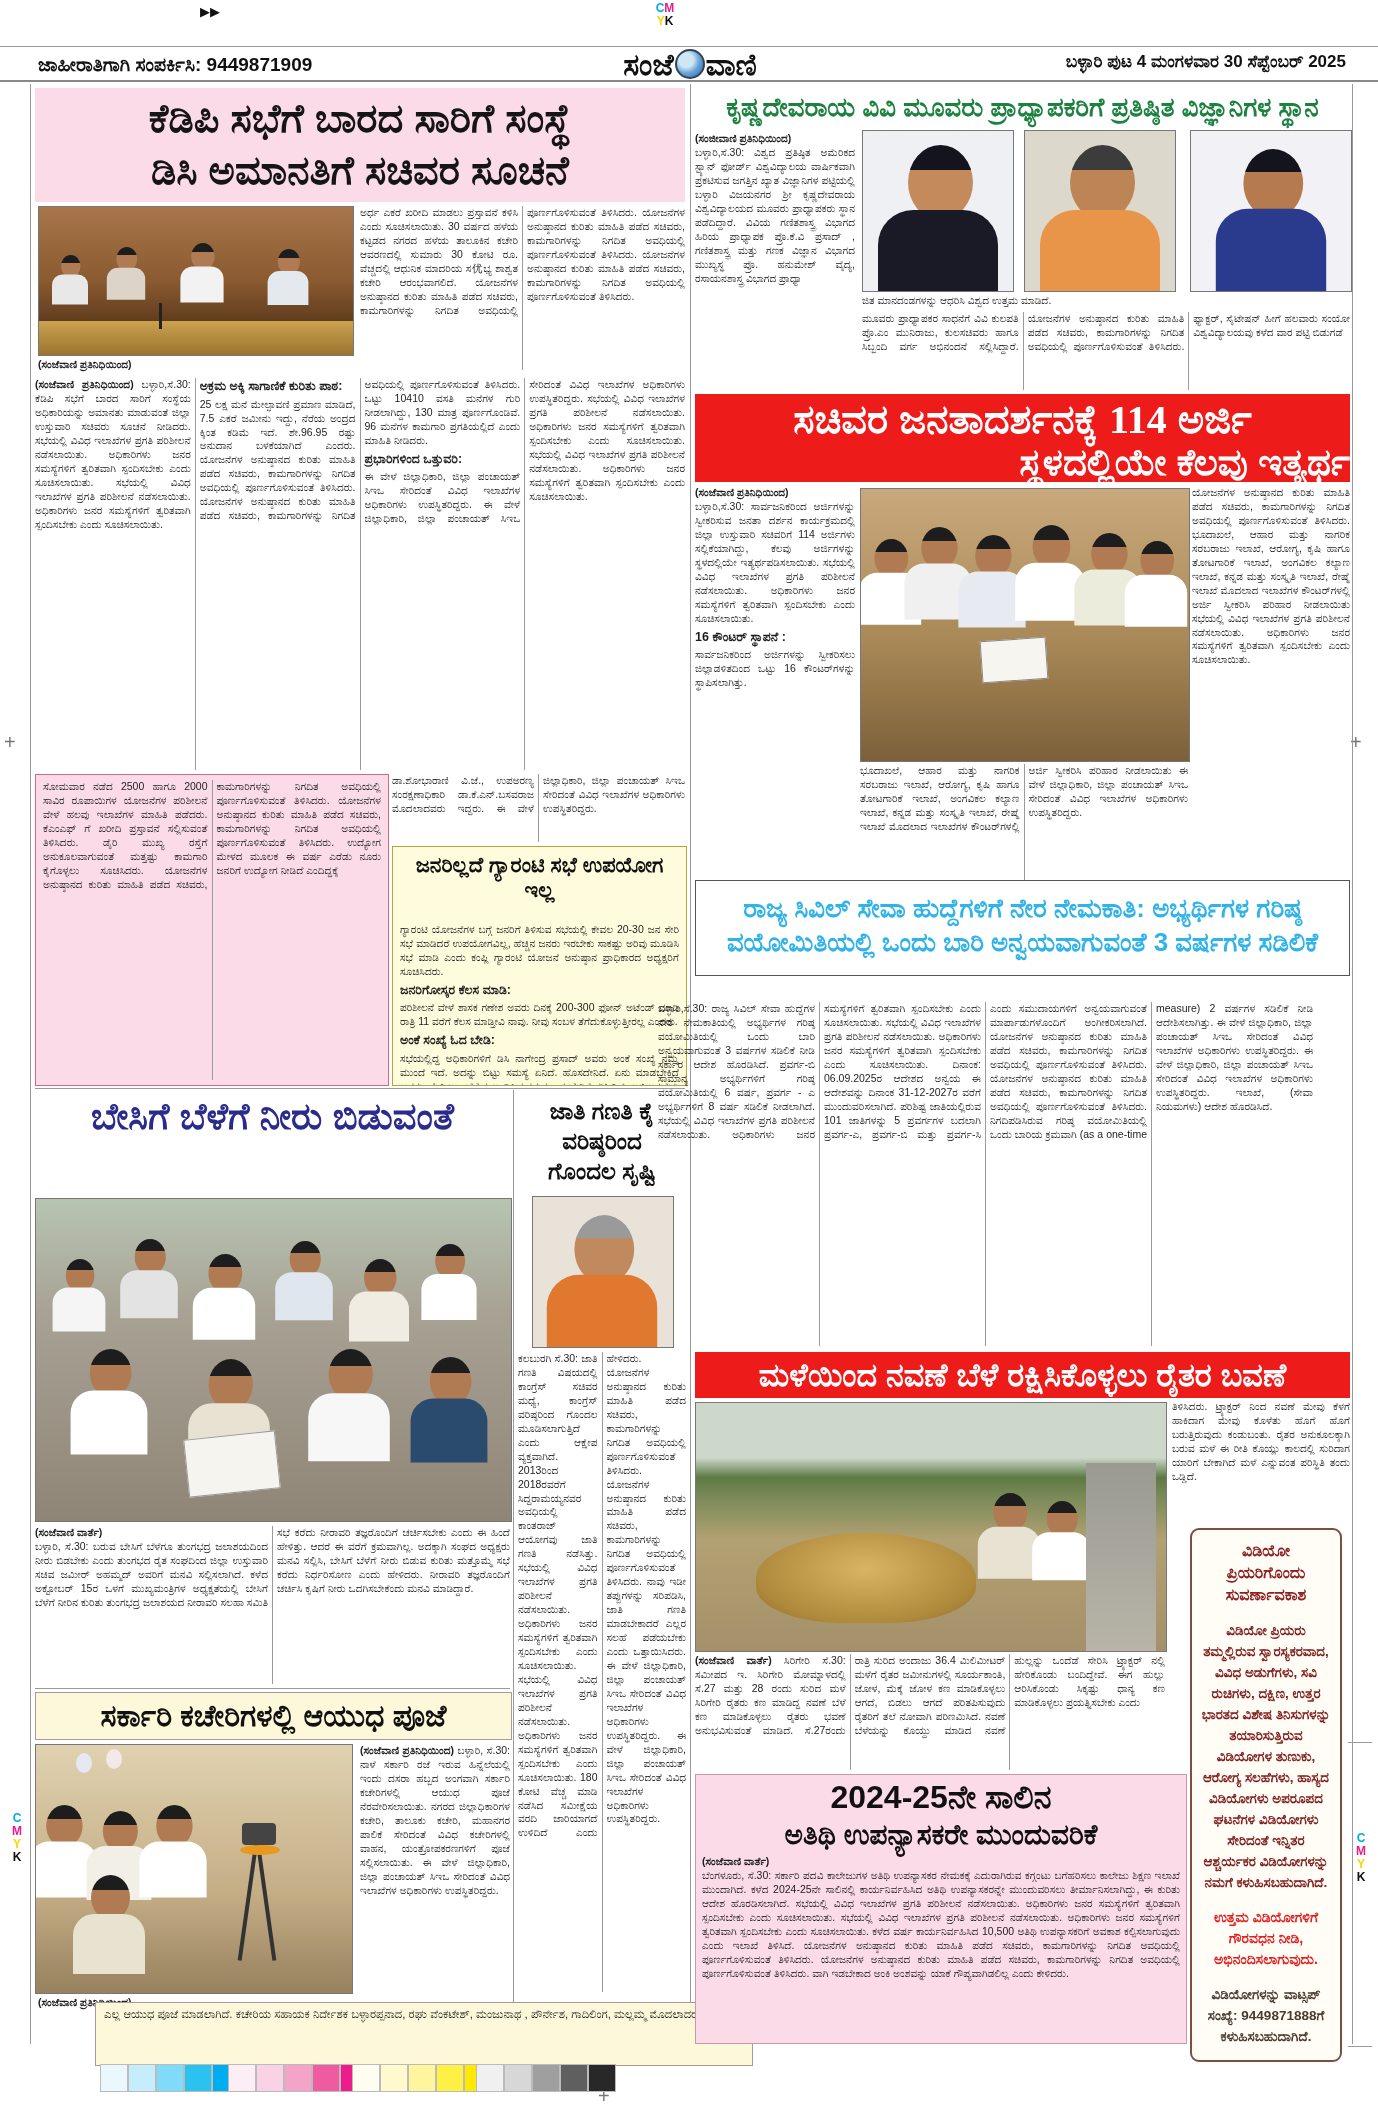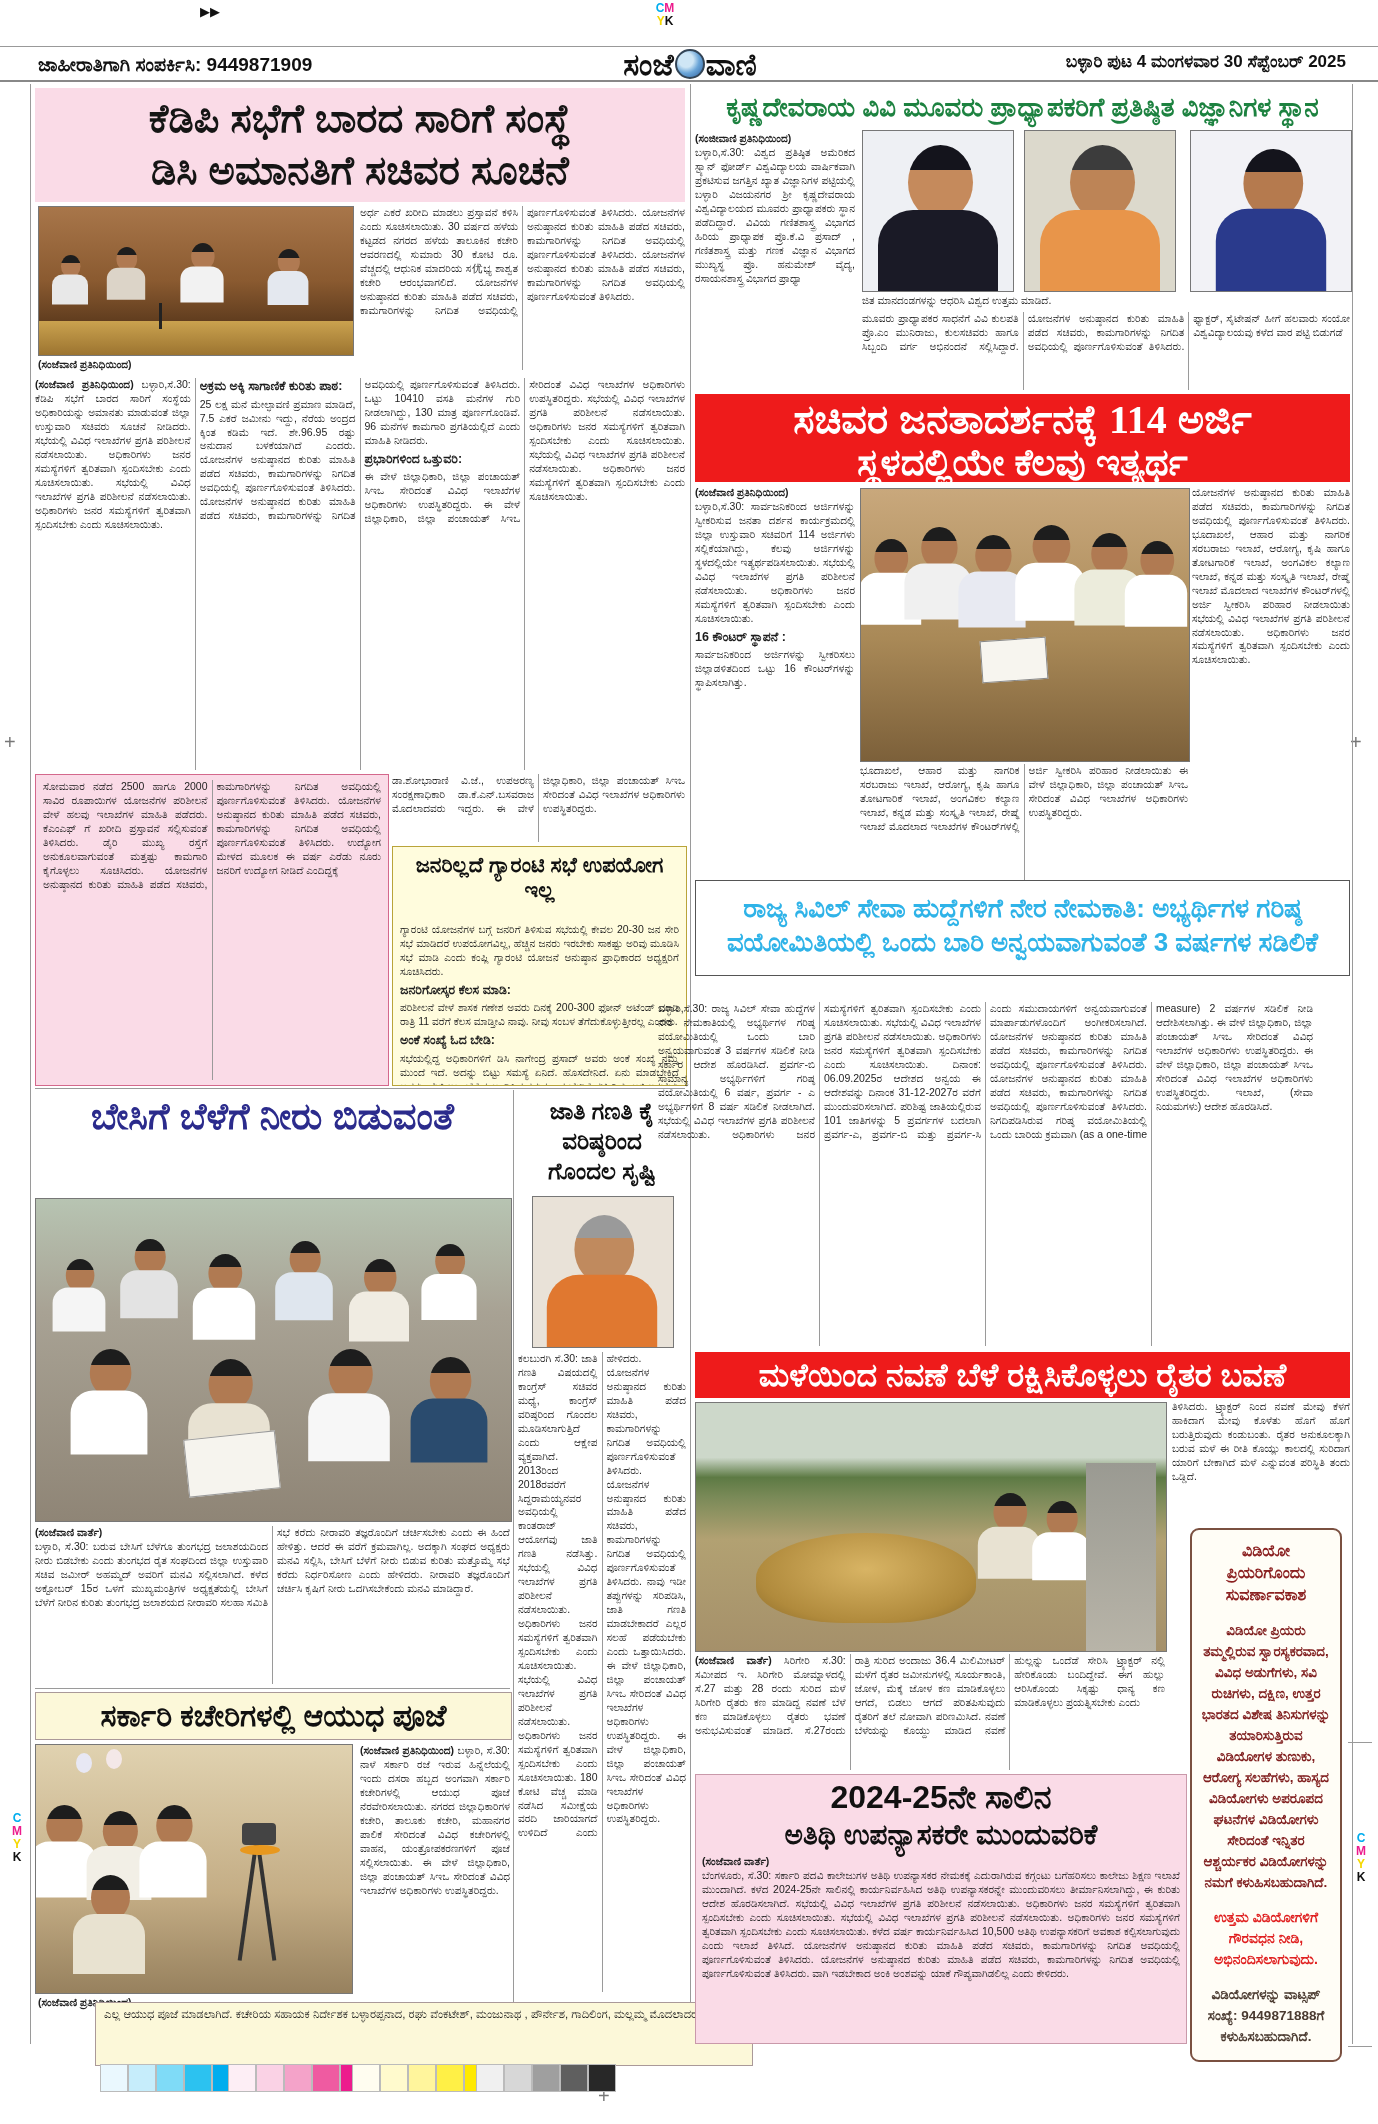--- a/index.html
+++ b/index.html
@@ -243,21 +243,21 @@
 
   <div class="abs body-txt cols3" style="left:862px;top:312px;width:488px;height:78px;">
     <span>ಮೂವರು ಪ್ರಾಧ್ಯಾಪಕರ ಸಾಧನೆಗೆ ವಿವಿ ಕುಲಪತಿ ಪ್ರೊ.ಎಂ ಮುನಿರಾಜು, ಕುಲಸಚಿವರು ಹಾಗೂ ಸಿಬ್ಬಂದಿ ವರ್ಗ ಅಭಿನಂದನೆ ಸಲ್ಲಿಸಿದ್ದಾರೆ.</span>
     <span>ಯೋಜನೆಗಳ ಅನುಷ್ಠಾನದ ಕುರಿತು ಮಾಹಿತಿ ಪಡೆದ ಸಚಿವರು, ಕಾಮಗಾರಿಗಳನ್ನು ನಿಗದಿತ ಅವಧಿಯಲ್ಲಿ ಪೂರ್ಣಗೊಳಿಸುವಂತೆ ತಿಳಿಸಿದರು.</span>
     <span>ಫ್ಯಾಕ್ಟರ್, ಸೈಟೇಷನ್ ಹೀಗೆ ಹಲವಾರು ಸಂಯೋ</span>
     <span>ವಿಶ್ವವಿದ್ಯಾಲಯವು ಕಳೆದ ವಾರ ಪಟ್ಟಿ ಬಿಡುಗಡೆ</span>
   </div>
 
   <div class="abs red-banner" style="left:695px;top:394px;width:655px;height:88px;">
     <div style="font-size:40px;line-height:46px;padding-top:2px;"><span>ಸಚಿವರ ಜನತಾದರ್ಶನಕ್ಕೆ </span><span style="font-family:'Liberation Serif',serif;">114</span><span> ಅರ್ಜಿ</span></div>
-    <div style="font-size:37px;line-height:40px;">ಸ್ಥಳದಲ್ಲಿಯೇ ಕೆಲವು ಇತ್ಯರ್ಥ</div>
+    <div style="font-size:37px;line-height:40px;text-align:right;">ಸ್ಥಳದಲ್ಲಿಯೇ ಕೆಲವು ಇತ್ಯರ್ಥ</div>
   </div>
 
   <div class="abs body-txt" style="left:695px;top:486px;width:160px;height:408px;">
     <span class="byline">(ಸಂಜೆವಾಣಿ ಪ್ರತಿನಿಧಿಯಿಂದ)</span><br>
     <span>ಬಳ್ಳಾರಿ,ಸೆ.30: ಸಾರ್ವಜನಿಕರಿಂದ ಅರ್ಜಿಗಳನ್ನು ಸ್ವೀಕರಿಸುವ ಜನತಾ ದರ್ಶನ ಕಾರ್ಯಕ್ರಮದಲ್ಲಿ ಜಿಲ್ಲಾ ಉಸ್ತುವಾರಿ ಸಚಿವರಿಗೆ 114 ಅರ್ಜಿಗಳು ಸಲ್ಲಿಕೆಯಾಗಿದ್ದು, ಕೆಲವು ಅರ್ಜಿಗಳನ್ನು ಸ್ಥಳದಲ್ಲಿಯೇ ಇತ್ಯರ್ಥಪಡಿಸಲಾಯಿತು.</span>
     <span>ಸಭೆಯಲ್ಲಿ ವಿವಿಧ ಇಲಾಖೆಗಳ ಪ್ರಗತಿ ಪರಿಶೀಲನೆ ನಡೆಸಲಾಯಿತು. ಅಧಿಕಾರಿಗಳು ಜನರ ಸಮಸ್ಯೆಗಳಿಗೆ ತ್ವರಿತವಾಗಿ ಸ್ಪಂದಿಸಬೇಕು ಎಂದು ಸೂಚಿಸಲಾಯಿತು.</span>
     <span class="subhead" style="text-align:left;">16 ಕೌಂಟರ್ ಸ್ಥಾಪನೆ :</span>
     <span>ಸಾರ್ವಜನಿಕರಿಂದ ಅರ್ಜಿಗಳನ್ನು ಸ್ವೀಕರಿಸಲು ಜಿಲ್ಲಾಡಳಿತದಿಂದ ಒಟ್ಟು 16 ಕೌಂಟರ್‌ಗಳನ್ನು ಸ್ಥಾಪಿಸಲಾಗಿತ್ತು.</span>
   </div>
 

